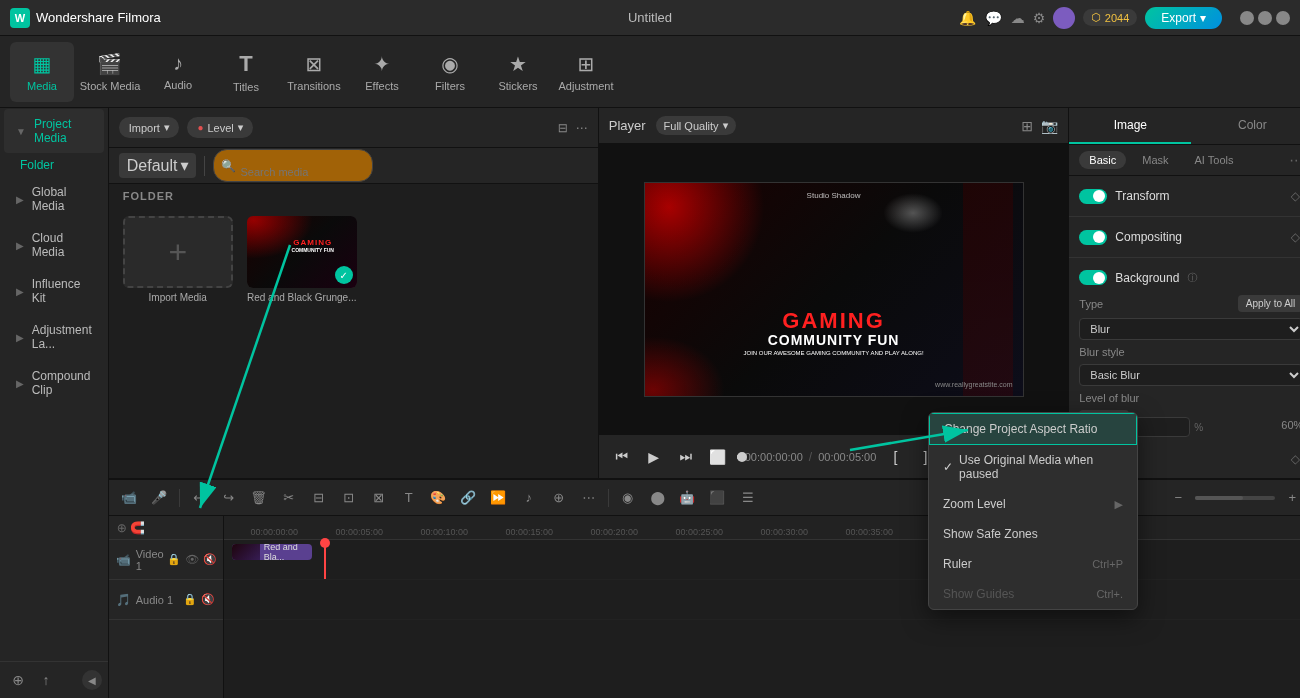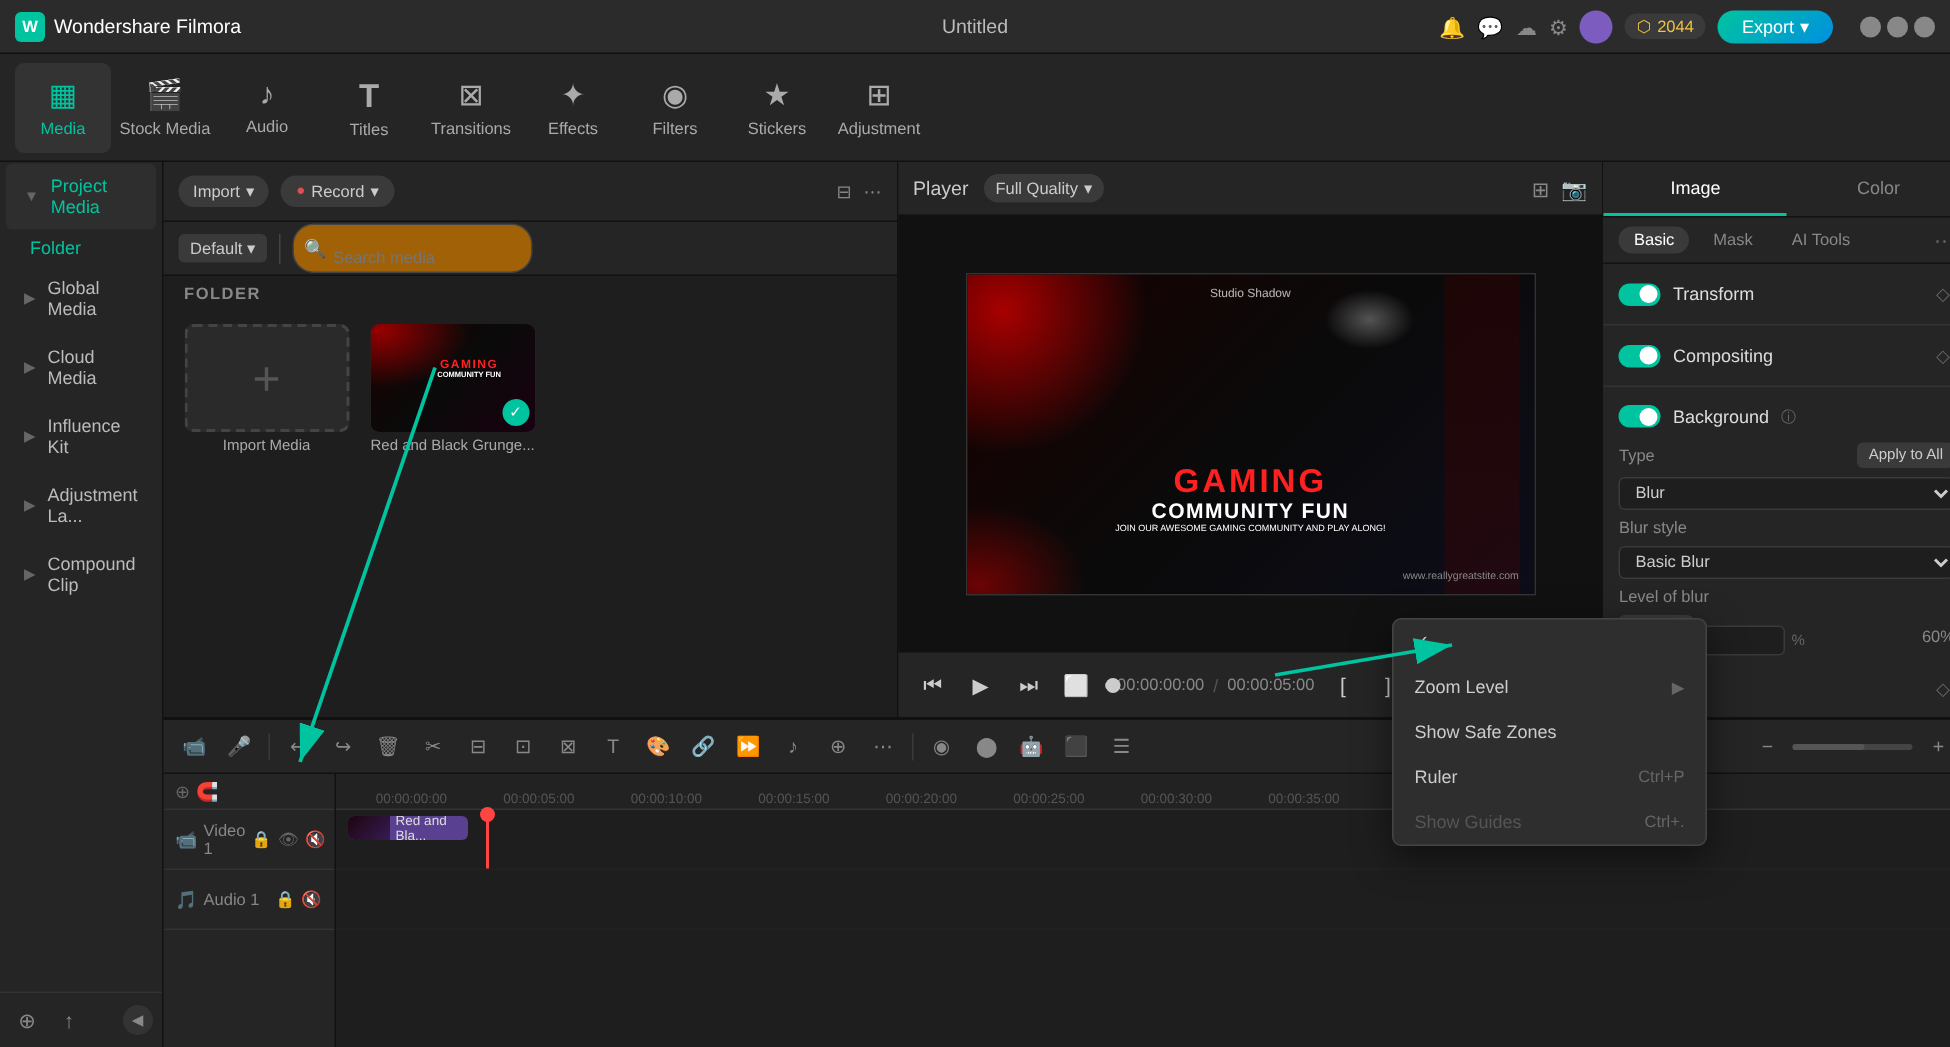--- a/index.html
+++ b/index.html
@@ -230,21 +230,21 @@
       padding: 0 10px;
       gap: 8px;
       border-bottom: 1px solid #111;
     }
     .sort-btn {
       background: #3a3a3a;
       border: none;
       border-radius: 4px;
       color: #ccc;
       padding: 3px 8px;
-      font-size: 11px;
+      font-size: 16px;
       cursor: pointer;
       display: flex; align-items: center; gap: 3px;
     }
     .search-input {
       background: #a16207;
       border: 1px solid #444;
       border-radius: 14px;
       color: #ccc;
       padding: 16px 10px 3px 26px;
       font-size: 11px;
@@ -893,21 +893,21 @@
     <div class="upper-content">
 
       <div class="media-panel">
         <div class="media-toolbar">
           <button class="import-btn">
             <span>Import</span>
             <span>▾</span>
           </button>
           <button class="record-btn">
             <span class="record-dot">●</span>
-            <span>Record</span>
+            <span>Level</span>
             <span>▾</span>
           </button>
           <span class="media-filter-icon">⊟</span>
           <span class="media-more-icon">⋯</span>
         </div>
         <div class="media-search-bar">
           <button class="sort-btn">
             <span>Default</span>
             <span>▾</span>
           </button>
@@ -1200,22 +1200,26 @@
           </div>
           <div class="track-row" style="position:relative;">
           </div>
         </div>
       </div>
     </div>
   </div>
 </div>
 
 <div class="context-menu">
+  <div class="ctx-item highlighted">
+    <span>Change Project Aspect Ratio</span>
+  </div>
   <div class="ctx-item" style="display:flex;align-items:center;gap:0;">
     <span style="color:#ccc;font-size:12px;margin-right:6px;">✓</span>
+    <span>Use Original Media when paused</span>
   </div>
   <div class="ctx-item">
     <span>Zoom Level</span>
     <span class="ctx-arrow">▶</span>
   </div>
   <div class="ctx-item">
     <span>Show Safe Zones</span>
   </div>
   <div class="ctx-item">
     <span>Ruler</span>

